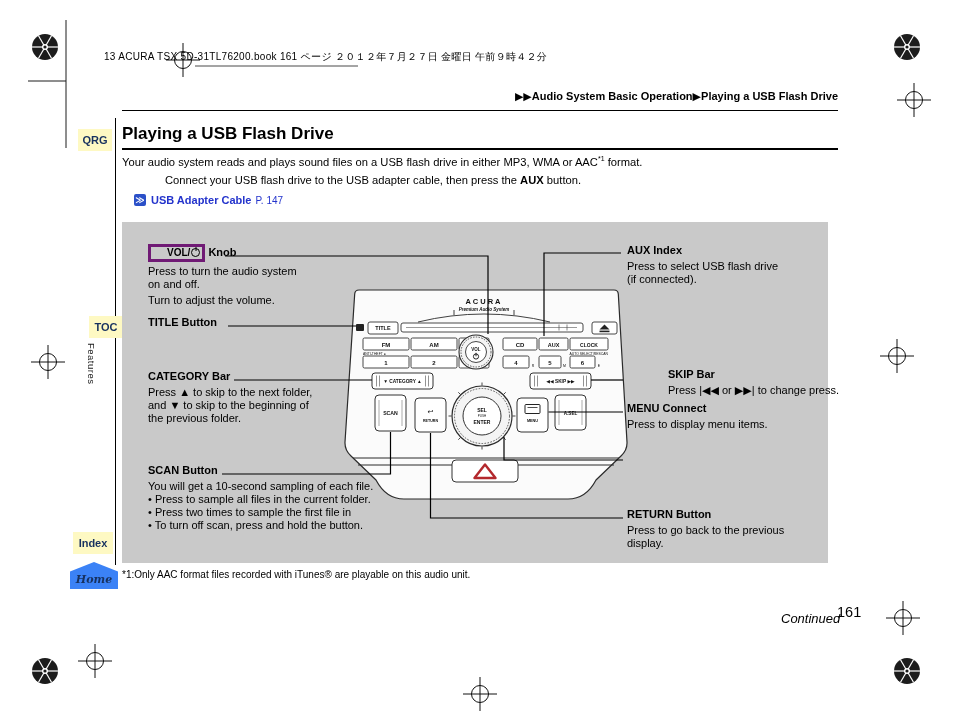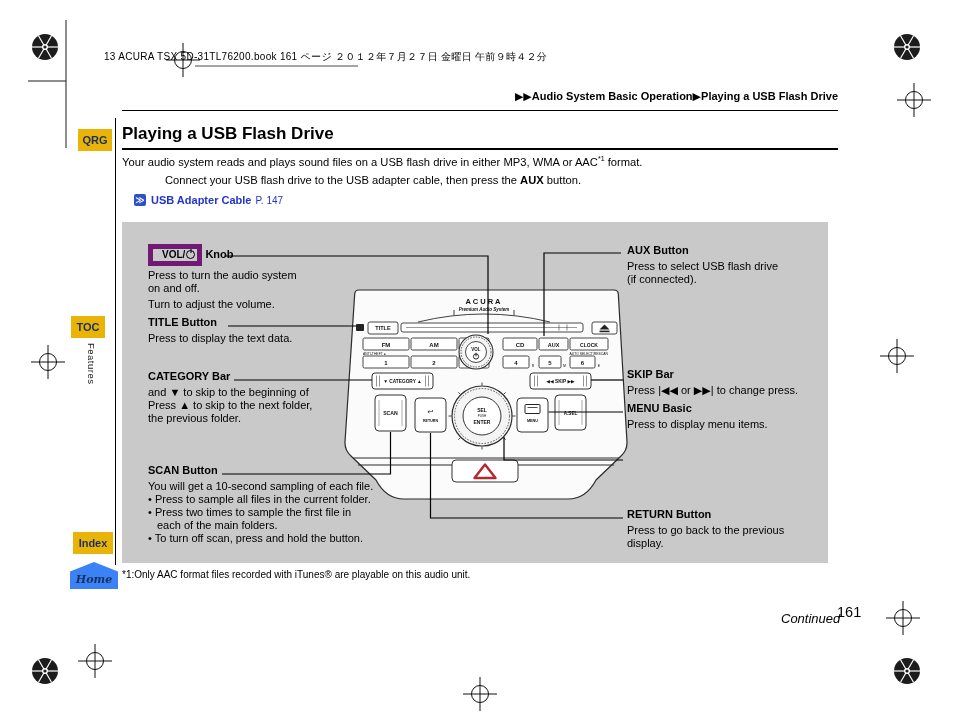--- a/index.html
+++ b/index.html
@@ -8,21 +8,21 @@
   .abs{position:absolute;}
 
   
   .header-note{position:absolute;left:104px;top:50px;font-size:10px;letter-spacing:.3px;white-space:nowrap;}
 
   
   .breadcrumb{position:absolute;right:116px;top:90px;font-size:11px;font-weight:bold;white-space:nowrap;}
   .rule{position:absolute;background:#000;}
 
   
-  .tab{position:absolute;background:#eab308;color:#17315f;font-weight:bold;font-size:11px;
+  .tab{position:absolute;background:#fef9c3;color:#17315f;font-weight:bold;font-size:11px;
        display:flex;align-items:center;justify-content:center;}
   .features-label{position:absolute;left:86px;top:343px;writing-mode:vertical-rl;
        font-size:9.5px;color:#1a1a1a;letter-spacing:.5px;}
   .home-btn{position:absolute;left:70px;top:562px;width:48px;height:27px;background:#3b82f6;
        clip-path:polygon(50% 0%,100% 35%,100% 100%,0% 100%,0% 35%);
        display:flex;align-items:flex-end;justify-content:center;}
   .home-btn span{font-family:"DejaVu Serif","Liberation Serif",serif;font-style:italic;font-weight:bold;
        font-size:11px;color:#17315f;line-height:19px;}
 
   
@@ -39,21 +39,21 @@
   
   .diagram{position:absolute;left:122px;top:222px;width:706px;height:341px;background:#c9c9c9;}
   .diagram svg{position:absolute;left:0;top:0;}
   .callout{position:absolute;font-size:11px;line-height:13px;}
   .callout .co-title{font-weight:bold;margin-bottom:3px;white-space:nowrap;}
   .co-line{white-space:nowrap;}
   .co-gap{margin-top:3px;}
   .co-indent{padding-left:9px;}
   .left-col{left:26px;width:250px;}
   .right-col{left:505px;width:200px;}
-  .vol-badge{display:inline-block;border:5px solid #701a75;padding:0 2px 0 9px;font-size:10px;font-weight:bold;line-height:12px;}
+  .vol-badge{display:inline-block;border:3px solid #701a75;padding:0 2px 0 16px;font-size:10px;font-weight:bold;line-height:12px;}
   .power-icon{display:inline-block;width:7px;height:7px;border:1px solid #000;border-radius:50%;
        position:relative;vertical-align:-1px;margin-left:1px;}
   .power-icon::after{content:"";position:absolute;left:50%;top:-2px;width:1px;height:4px;background:#000;transform:translateX(-50%);}
 
   
   .footnote{position:absolute;left:122px;top:569px;font-size:10px;}
   .continued{position:absolute;left:781px;top:611px;font-size:13px;font-style:italic;}
   .pagenum{position:absolute;left:837px;top:604px;font-size:14.5px;text-align:right;}
 
   svg text{font-family:"Liberation Sans","DejaVu Sans",sans-serif;fill:#111;}
@@ -154,21 +154,21 @@
 
   <div class="breadcrumb">
     <span>▶▶</span><span>Audio System Basic Operation</span><span>▶</span><span>Playing a USB Flash Drive</span>
   </div>
   <div class="rule" style="left:122px;top:110px;width:716px;height:1px;"></div>
 
   <div class="rule" style="left:115px;top:118px;width:1px;height:447px;"></div>
   <div class="tab" style="left:78px;top:129px;width:34px;height:22px;">
       <span>QRG</span>
     </div>
-  <div class="tab" style="left:71px;top:316px;width:34px;height:22px;">
+  <div class="tab" style="left:89px;top:316px;width:34px;height:22px;">
       <span>TOC</span>
     </div>
   <div class="features-label">Features</div>
   <div class="tab" style="left:73px;top:532px;width:40px;height:22px;">
       <span>Index</span>
     </div>
   <div class="home-btn">
       <span>Home</span>
     </div>
 
@@ -362,48 +362,46 @@
     </svg>
 
     <div class="callout left-col" style="top:22px;">
       <div class="co-title"><span class="vol-badge"><span>VOL/</span><span class="power-icon"></span></span> <span>Knob</span></div>
       <div class="co-line">Press to turn the audio system</div>
       <div class="co-line">on and off.</div>
       <div class="co-line co-gap">Turn to adjust the volume.</div>
     </div>
     <div class="callout left-col" style="top:94px;">
       <div class="co-title">TITLE Button</div>
-      <div class="co-line">Press to display the text data.</div>
     </div>
     <div class="callout left-col" style="top:148px;">
       <div class="co-title">CATEGORY Bar</div>
+      <div class="co-line">Press ▲ to skip to the next folder,</div>
       <div class="co-line">and ▼ to skip to the beginning of</div>
-      <div class="co-line">Press ▲ to skip to the next folder,</div>
       <div class="co-line">the previous folder.</div>
     </div>
     <div class="callout left-col" style="top:242px;">
       <div class="co-title">SCAN Button</div>
       <div class="co-line">You will get a 10-second sampling of each file.</div>
       <div class="co-line">• Press to sample all files in the current folder.</div>
       <div class="co-line">• Press two times to sample the first file in</div>
-      <div class="co-line co-indent">each of the main folders.</div>
       <div class="co-line">• To turn off scan, press and hold the button.</div>
     </div>
 
     <div class="callout right-col" style="top:22px;">
-      <div class="co-title">AUX Button</div>
+      <div class="co-title">AUX Index</div>
       <div class="co-line">Press to select USB flash drive</div>
       <div class="co-line">(if connected).</div>
     </div>
-    <div class="callout right-col" style="top:146px;">
+    <div class="callout right-col" style="top:146px;margin-left:41px;">
       <div class="co-title">SKIP Bar</div>
       <div class="co-line">Press |◀◀ or ▶▶| to change press.</div>
     </div>
     <div class="callout right-col" style="top:180px;">
-      <div class="co-title">MENU Basic</div>
+      <div class="co-title">MENU Connect</div>
       <div class="co-line">Press to display menu items.</div>
     </div>
     <div class="callout right-col" style="top:286px;">
       <div class="co-title">RETURN Button</div>
       <div class="co-line">Press to go back to the previous</div>
       <div class="co-line">display.</div>
     </div>
   </div>
 
   <div class="footnote">*1:Only AAC format files recorded with iTunes® are playable on this audio unit.</div>

